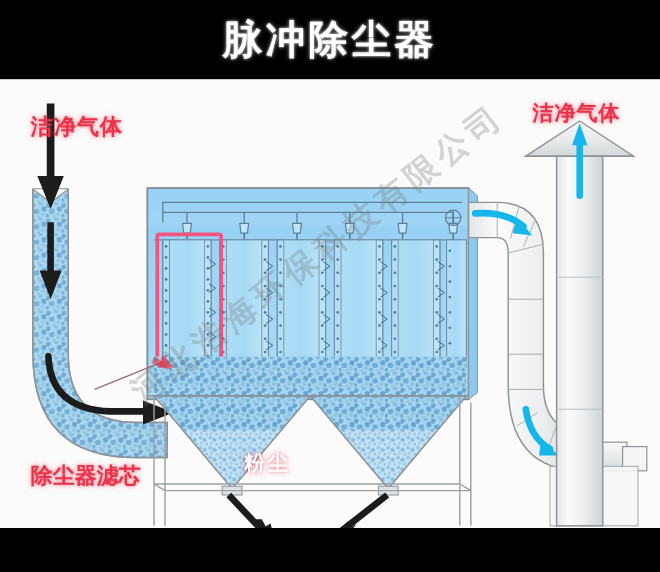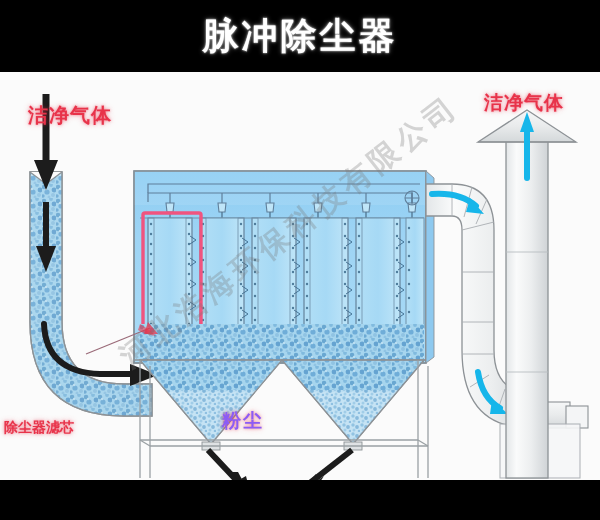--- a/index.html
+++ b/index.html
@@ -20,22 +20,22 @@
   
   .canvas{position:absolute;left:0;top:72px;width:600px;height:408px;background:#fbfbfb;overflow:hidden;}
   .canvas svg{position:absolute;left:0;top:0;}
 
   
   .lbl{position:absolute;color:#e8334a;font-weight:bold;white-space:nowrap;z-index:25;
        text-shadow:0 0 3px rgba(232,51,74,.55),0 0 6px rgba(232,51,74,.30);
        font-family:"DejaVu Sans","Liberation Sans",sans-serif;}
   #lbl-inlet{left:28px;top:30px;font-size:20px;letter-spacing:1px;}
   #lbl-outlet{left:484px;top:18px;font-size:19px;letter-spacing:1px;}
-  #lbl-filter{left:4px;top:347px;font-size:14px;letter-spacing:0px;}
-  #lbl-dust{left:222px;top:408px;font-size:19px;letter-spacing:2px;z-index:45;color:#8b5cf6;
+  #lbl-filter{left:28px;top:347px;font-size:20px;letter-spacing:0px;}
+  #lbl-dust{left:222px;top:408px;font-size:19px;letter-spacing:2px;z-index:45;color:#ffffff;
             text-shadow:0 0 3px rgba(232,51,74,.55),0 0 6px rgba(232,51,74,.30);}
 
   .wm{position:absolute;left:150px;top:120px;width:420px;height:260px;z-index:20;
       pointer-events:none;color:rgba(120,120,120,.30);font-size:30px;font-weight:bold;
       letter-spacing:5px;transform:rotate(-38deg);transform-origin:center;
       white-space:nowrap;line-height:1;
       font-family:"DejaVu Sans","Liberation Sans",sans-serif;}
 </style>
 </head>
 <body>

